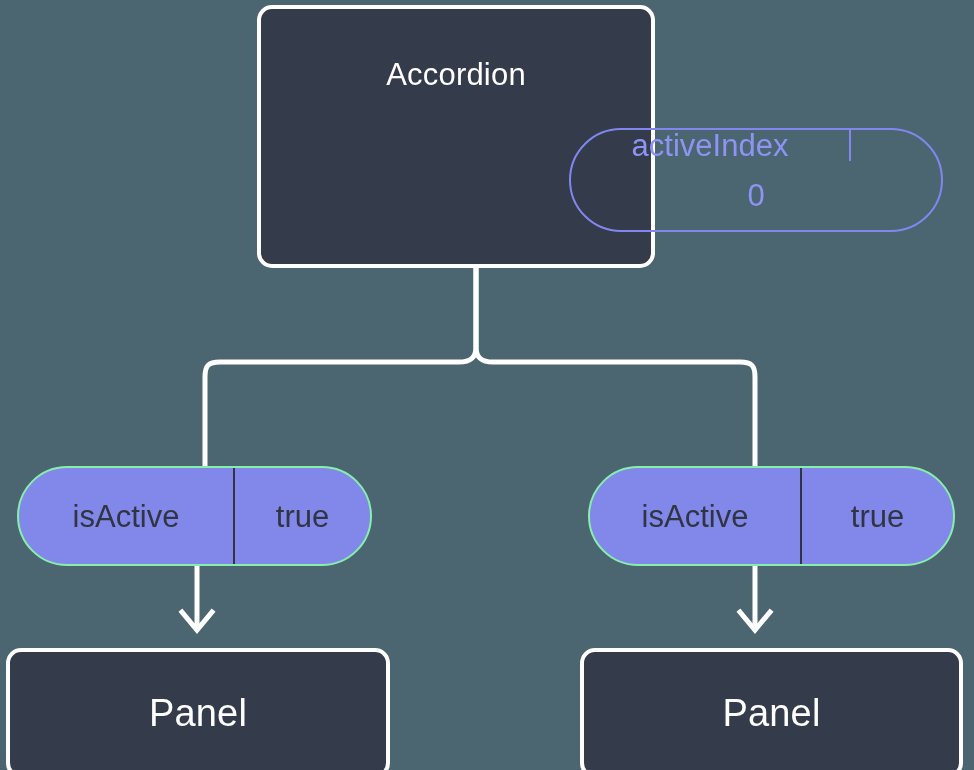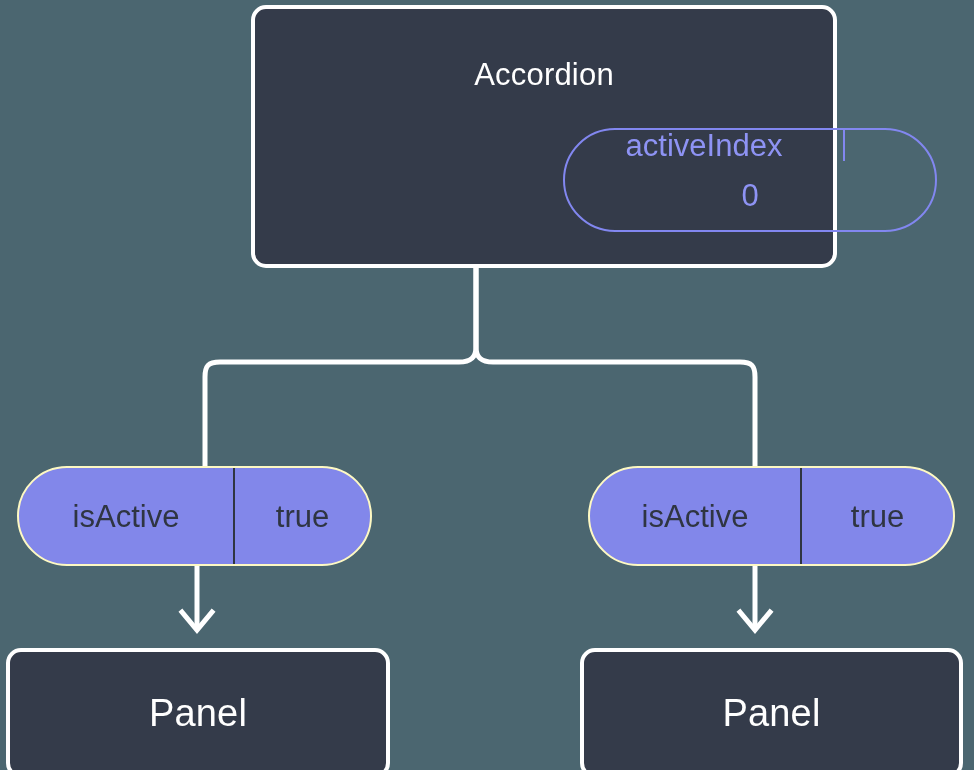--- a/index.html
+++ b/index.html
@@ -40,23 +40,23 @@
     color: #ffffff;
     font-size: 31px;
     font-weight: 500;
     letter-spacing: .2px;
     line-height: 1;
     white-space: nowrap;
   }
 
   
   #accordion-card {
-    left: 251px;
+    left: 257px;
     top: 5px;
-    width: 586px;
+    width: 398px;
     height: 263px;
   }
   #accordion-card .node-title { margin-top: 50px; }
 
   
   .panel-card {
     height: 130px;
     justify-content: center;
   }
   #panel-left  { left: 6px;   top: 648px; width: 384px; }
@@ -93,21 +93,21 @@
     border-right: 2px solid #8287f0;
   }
   .pill-outline .pill-val { flex: 1; }
 
   
   .pill-filled {
     position: absolute;
     box-sizing: border-box;
     height: 100px;
     background: #8287ea;
-    border: 2px solid #fef9c3;
+    border: 2px solid #86efac;
     border-radius: 50px;
     display: flex;
     align-items: stretch;
     overflow: hidden;
   }
   .pill-filled .pill-key,
   .pill-filled .pill-val {
     display: flex;
     align-items: center;
     justify-content: center;

